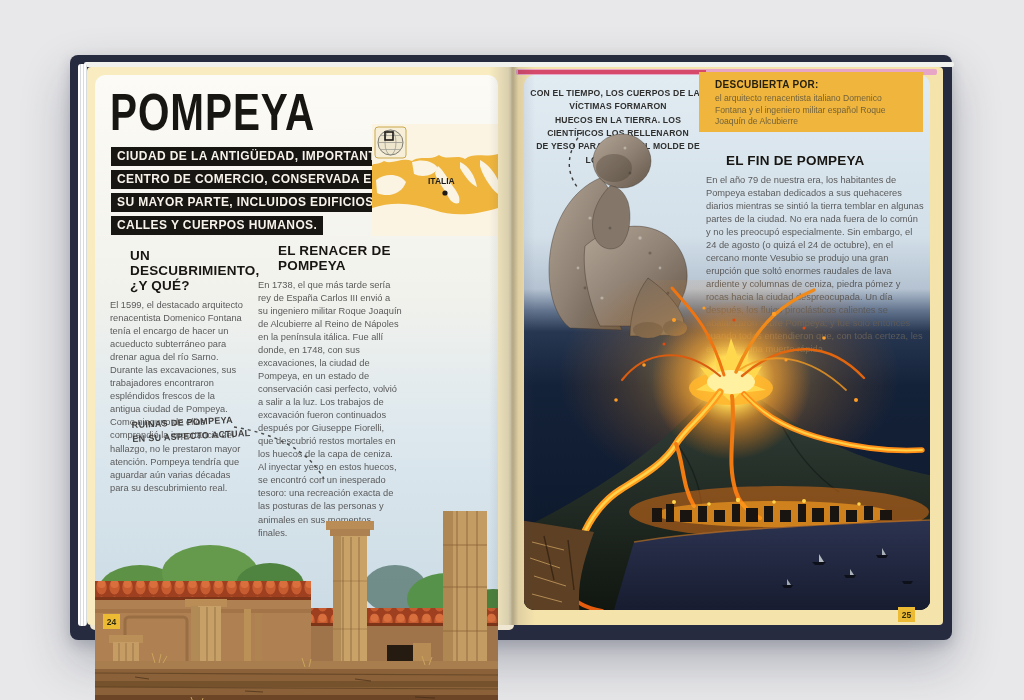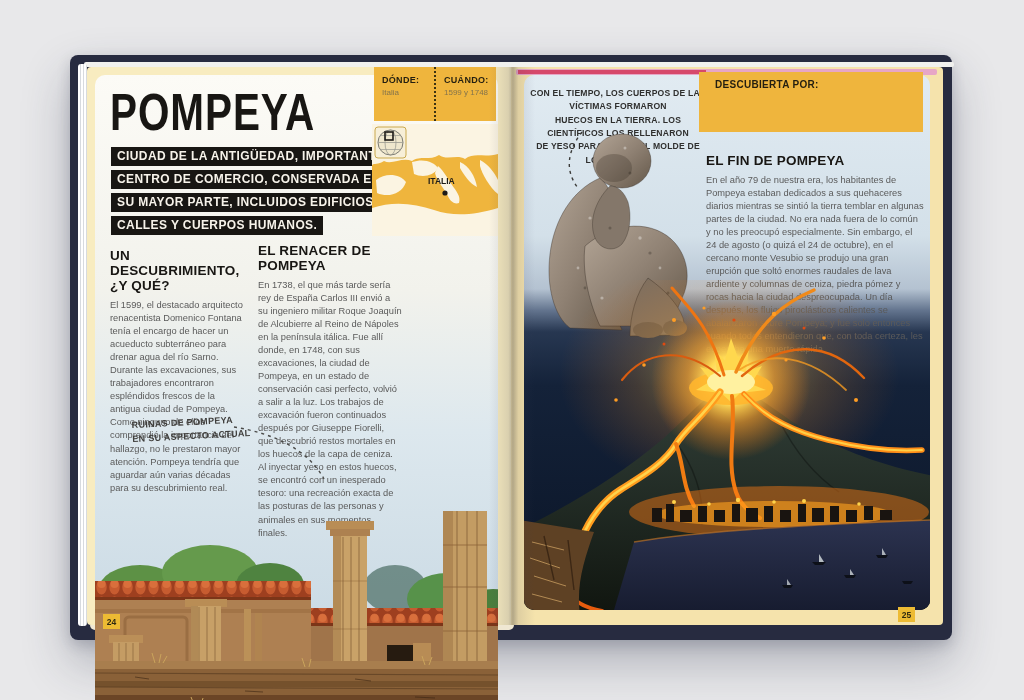--- a/index.html
+++ b/index.html
@@ -27,21 +27,21 @@
   .subtitle{position:absolute;left:16px;top:72px;}
   .chip{display:table;background:#181613;color:#f7f3ea;font-size:12px;font-weight:bold;
         letter-spacing:.4px;padding:2px 6px 3px 6px;margin:0 0 4px 0;white-space:nowrap;}
   .infobox{position:absolute;left:287px;top:0px;width:122px;height:54px;background:#efb53d;display:flex;z-index:5;}
   .infocell{flex:1;padding:8px 0 0 8px;}
   .infocell+.infocell{border-left:2px dotted #3b3212;}
   .infolabel{font-size:9px;font-weight:bold;color:#241f10;letter-spacing:.3px;}
   .infovalue{font-size:8px;color:#84744c;margin-top:3px;}
   .mapbox{position:absolute;left:285px;top:57px;width:126px;height:112px;background:#efb53d;z-index:5;}
   .col{position:absolute;text-align:left;}
-  .h-sec{font-size:13.5px;font-weight:bold;color:#181613;letter-spacing:.2px;line-height:1.12;margin-bottom:6px;}
+  .h-sec{font-size:13.5px;font-weight:bold;color:#181613;letter-spacing:.2px;line-height:1.12;margin-bottom:6px;margin-left:20px;}
   .body-sec{font-size:9.3px;color:#5a5a5a;line-height:1.4;}
   .ruins-caption{position:absolute;left:37px;top:341px;font-size:9px;font-weight:bold;color:#3f3e3c;
         letter-spacing:.3px;line-height:1.5;transform:rotate(-3deg);}
   .pagenum{position:absolute;width:17px;height:15px;background:#edbb33;color:#2f2a10;font-size:8.5px;
         font-weight:bold;display:flex;align-items:center;justify-content:center;z-index:8;}
   .pagenum-left{left:16px;top:547px;}
   .pagenum-right{left:387px;top:540px;}
   .callout{position:absolute;left:2px;top:12px;width:184px;text-align:center;font-size:8.6px;
         font-weight:bold;color:#2f2f2e;letter-spacing:.2px;line-height:1.55;}
   .discbox{position:absolute;left:188px;top:5px;width:192px;height:46px;background:#efb53d;
@@ -193,30 +193,20 @@
               <path d="M210,156 l-3,-9 M214,156 l2,-8" fill="none"></path>
               <path d="M330,154 l-3,-9 M334,154 l3,-8 M100,196 l-4,-10 M105,196 l3,-9" fill="none"></path>
             </g>
             <g stroke="#3a2512" stroke-width="1" opacity=".6">
               <path d="M40,166 l14,2 M150,180 l18,1 M260,168 l16,2 M320,186 l20,1" fill="none"></path>
             </g>
           </svg>
 
         </div>
 
-        <div class="infobox">
-          <div class="infocell">
-            <div class="infolabel">DÓNDE:</div>
-            <div class="infovalue">Italia</div>
-          </div>
-          <div class="infocell">
-            <div class="infolabel">CUÁNDO:</div>
-            <div class="infovalue">1599 y 1748</div>
-          </div>
-        </div>
 
         <div class="mapbox">
           <svg width="126" height="112" viewBox="0 0 126 112">
             <path d="M0,0 L126,0 L126,30 C112,34 102,28 93,35 C85,30 75,37 67,31 C58,37 48,31 40,37 C30,33 20,41 12,37 C6,41 2,39 0,41 Z" fill="#fbf4e2"></path>
             <path d="M4,56 C14,48 28,50 34,58 C30,70 16,74 5,69 Z" fill="#fbf4e2"></path>
             <path d="M40,38 C52,34 62,38 66,44 C62,52 50,54 42,50 Z" fill="#fbf4e2"></path>
             <path d="M66,42 C72,47 76,55 80,61 C84,67 89,72 87,79 C82,81 77,76 75,70 C71,63 65,57 63,49 Z" fill="#fbf4e2"></path>
             <path d="M88,38 C97,42 103,52 105,63 C98,60 92,51 88,44 Z" fill="#fbf4e2"></path>
             <path d="M108,36 C116,40 122,48 126,56 L126,70 C118,64 110,50 108,42 Z" fill="#fbf4e2"></path>
             <path d="M0,84 C20,77 42,79 62,86 C82,93 102,91 126,84 L126,112 L0,112 Z" fill="#fbf4e2"></path>
@@ -405,20 +395,21 @@
             </g>
             <g stroke="#2e1d0e" stroke-width="1.4" opacity=".7">
               <path d="M20,256 L30,300 M44,260 L50,310" fill="none"></path>
             </g>
           </svg>
 
         </div>
 
         <div class="discbox">
           <div class="disc-h">DESCUBIERTA POR:</div>
+          <div class="disc-b">el arquitecto renacentista italiano Domenico Fontana y el ingeniero militar español Roque Joaquín de Alcubierre</div>
         </div>
 
         <div class="pagenum pagenum-right">25</div>
       </div>
 
       <div class="gutter"></div>
     </div>
   </div>
 </div>
 

